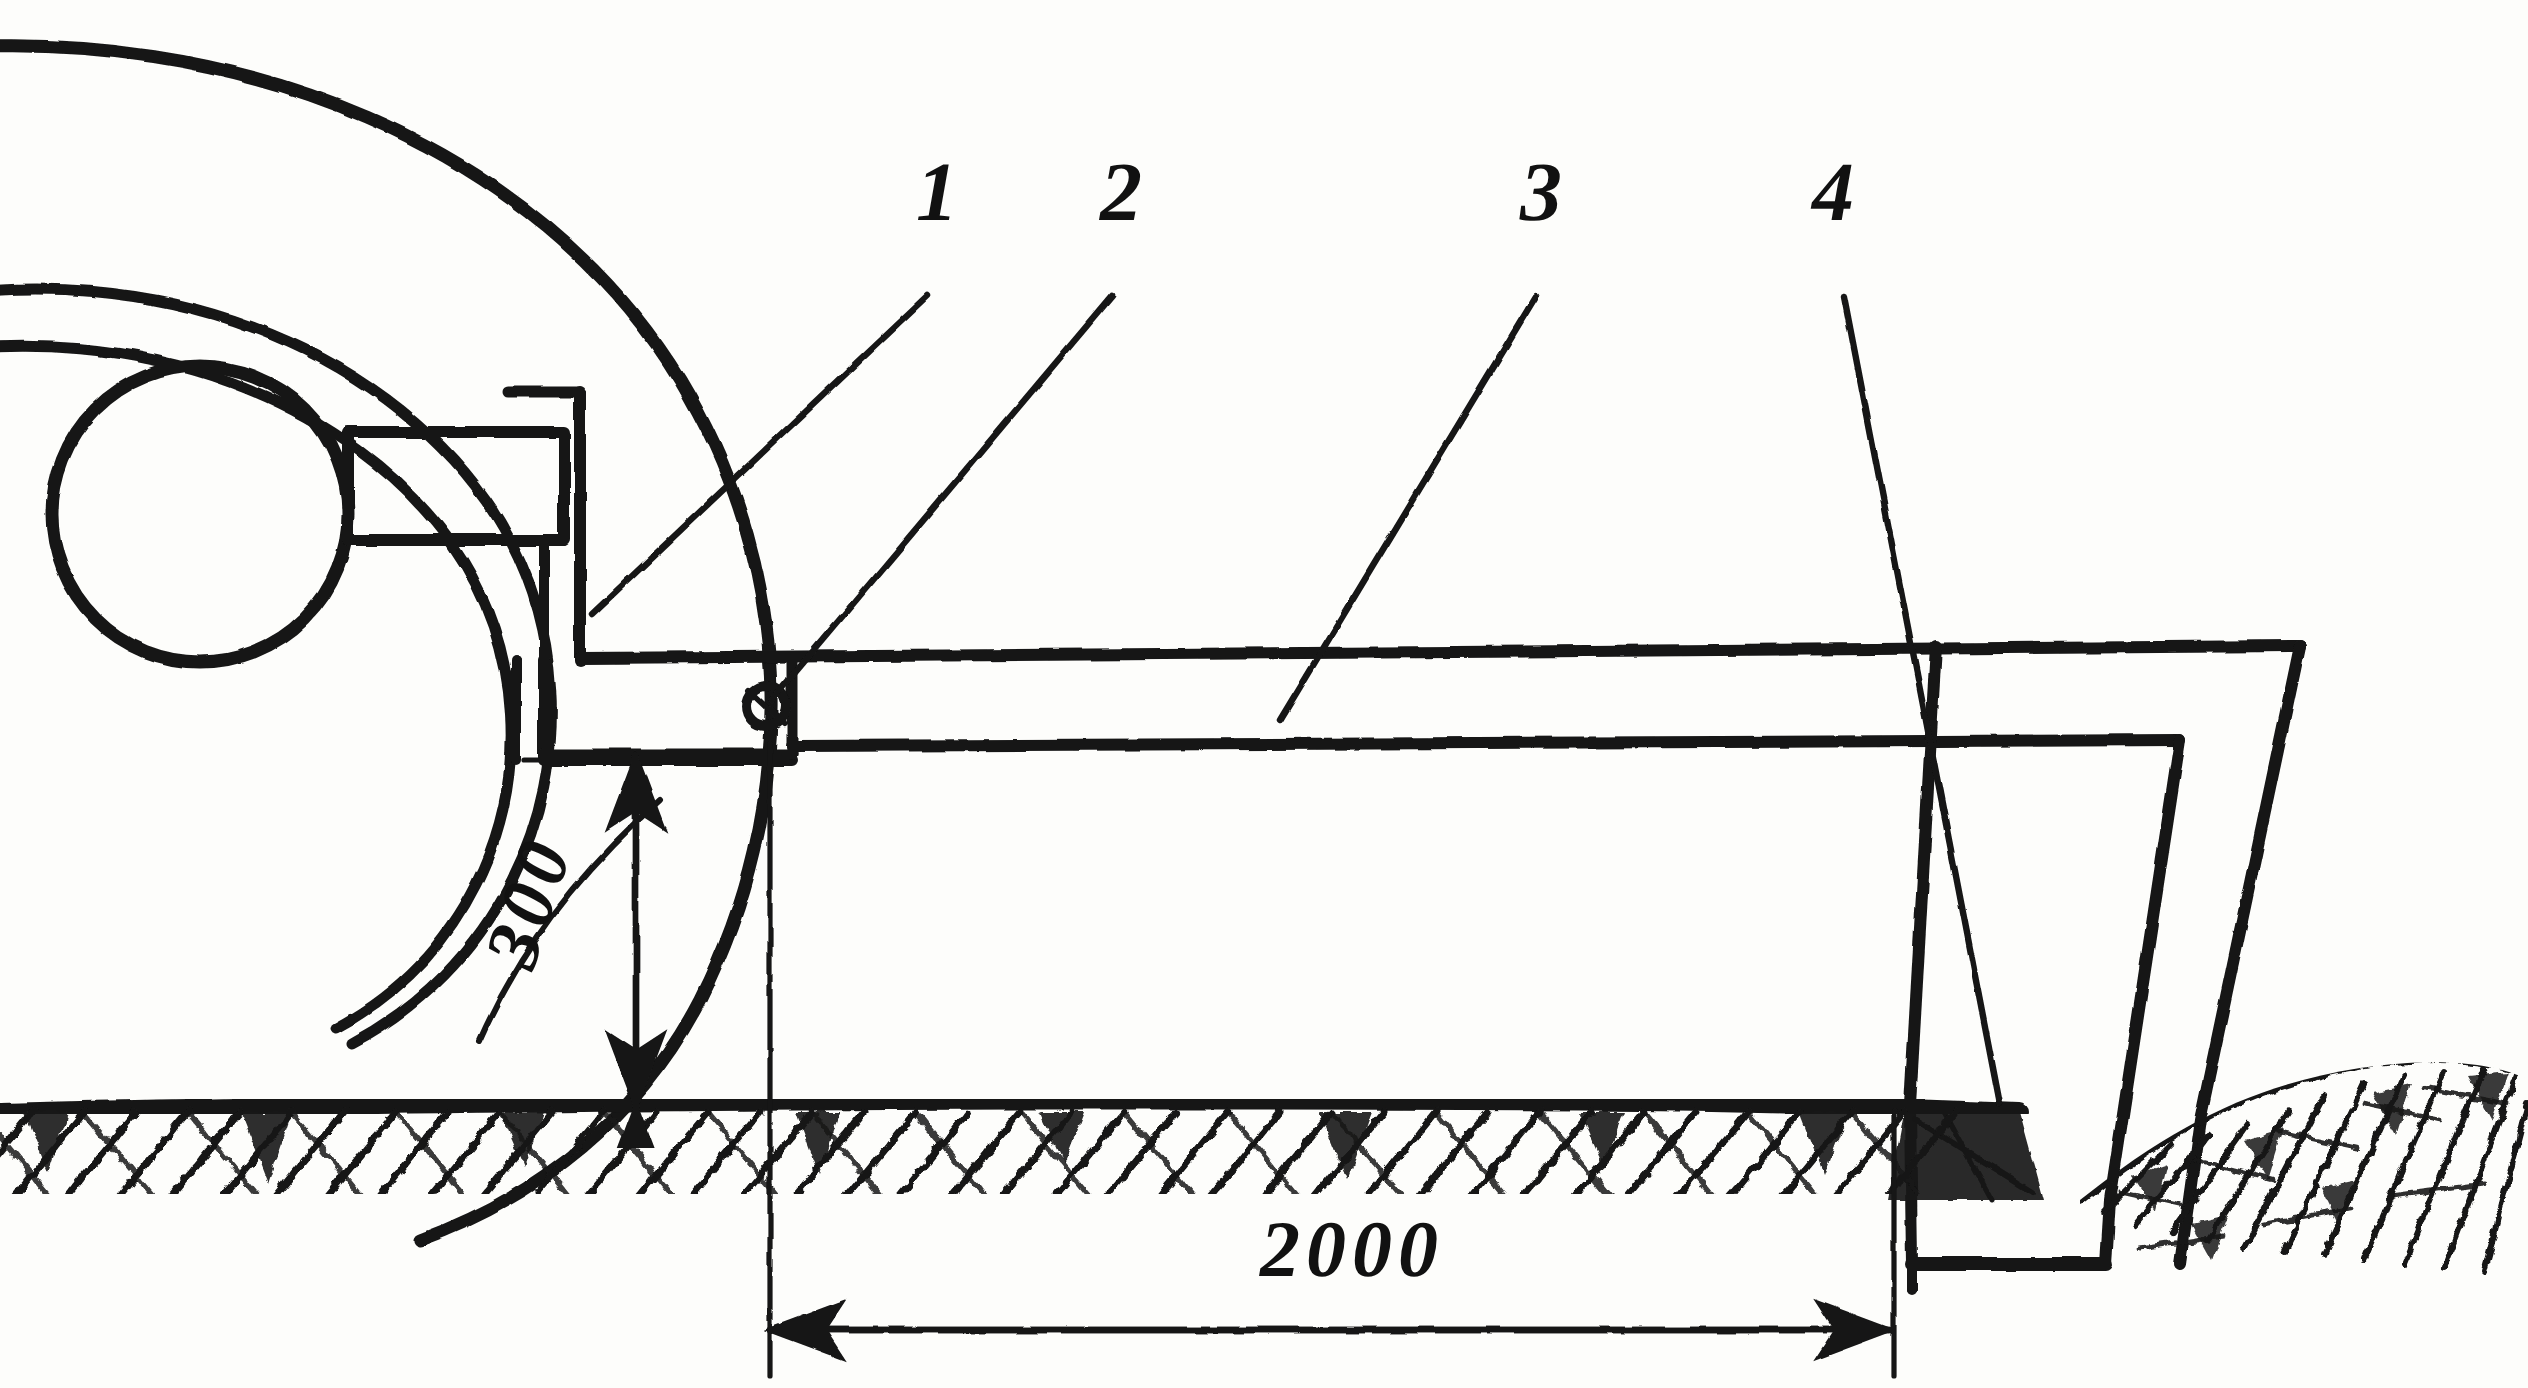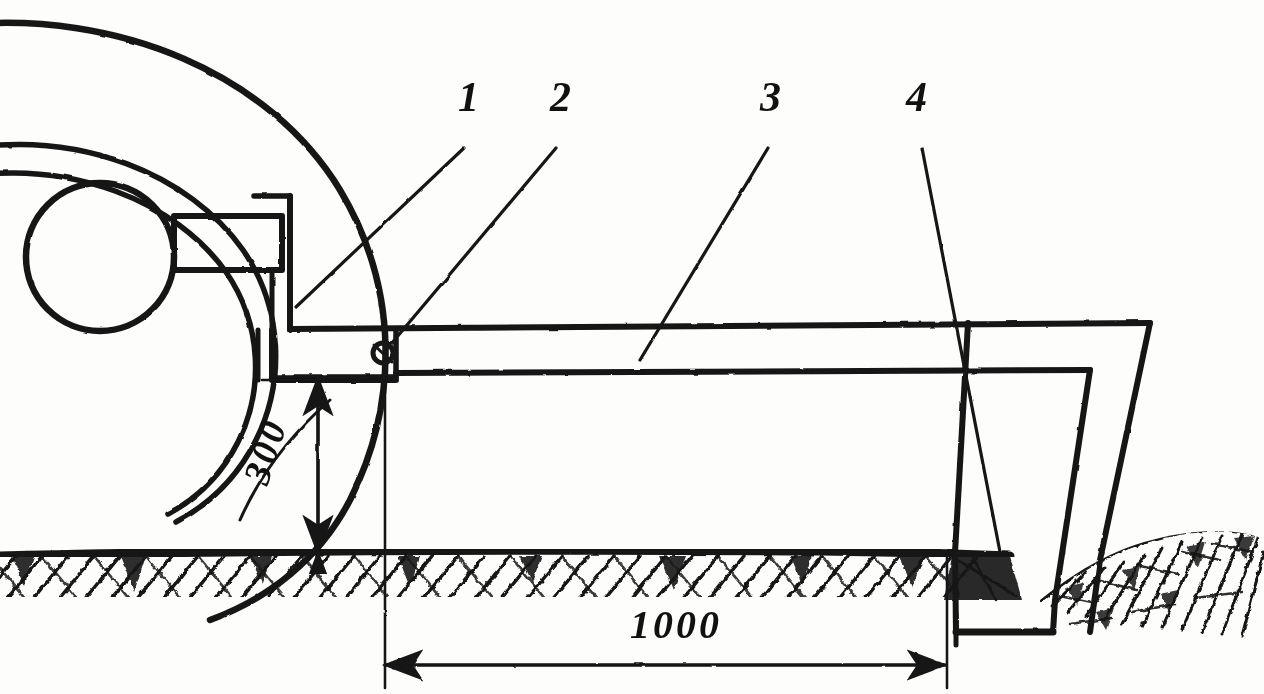--- a/index.html
+++ b/index.html
@@ -261,15 +261,15 @@
     </g>
   </svg>
 
   <div class="lbl callout-num" style="left:458px;top:76px;">1</div>
   <div class="lbl callout-num" style="left:550px;top:76px;">2</div>
   <div class="lbl callout-num" style="left:760px;top:76px;">3</div>
   <div class="lbl callout-num" style="left:906px;top:76px;">4</div>
 
   <div class="lbl dim-text dim-vert" style="left:232px;top:432px;transform:rotate(-72deg);">300</div>
 
-  <div class="lbl dim-text" style="left:630px;top:605px;">1000</div>
+  <div class="lbl dim-text" style="left:630px;top:605px;">2000</div>
 
 </div>
 
 </body></html>

